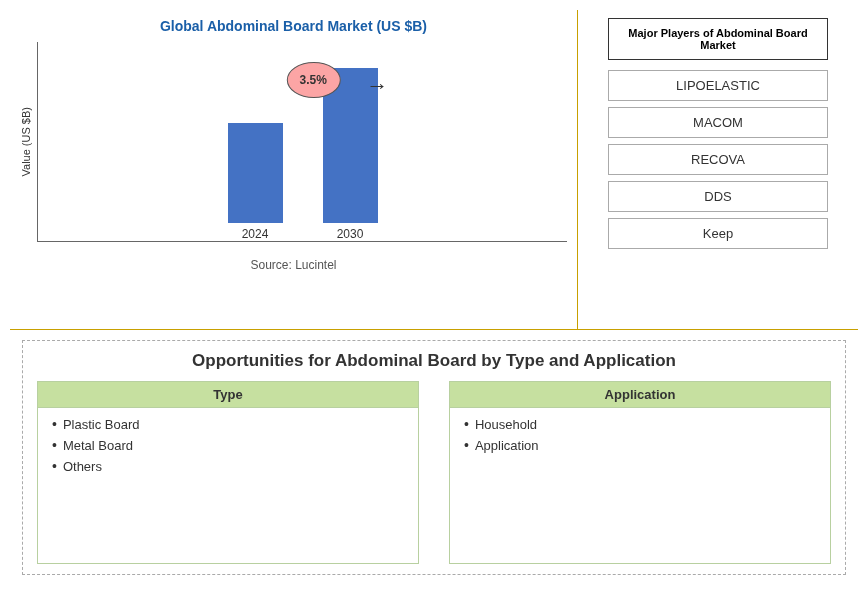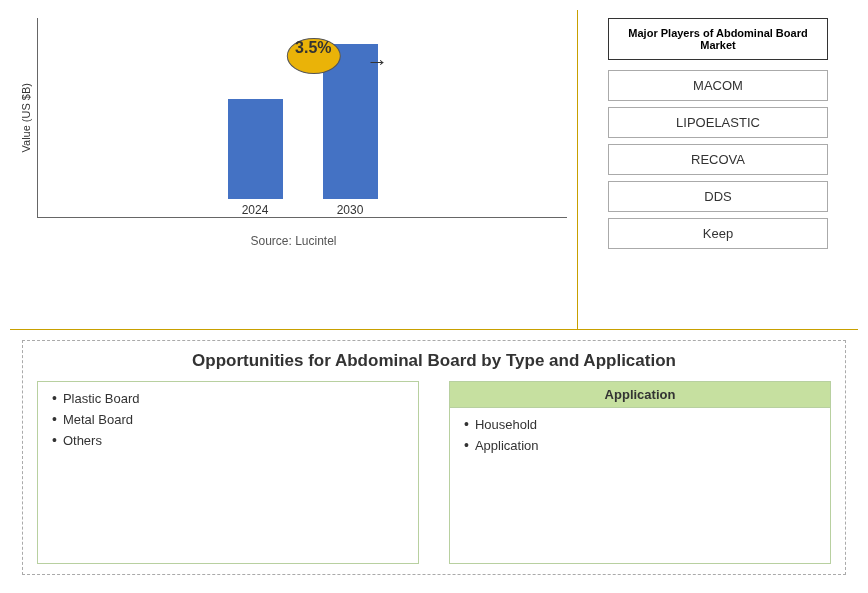--- a/index.html
+++ b/index.html
@@ -113,26 +113,26 @@
       flex-direction: column;
       align-items: center;
     }
 
     .cagr-bubble {
       border: 1.5px solid #555;
       border-radius: 50%;
       width: 54px;
       height: 36px;
       display: flex;
-      align-items: flex-start;
+      align-items: center;
       justify-content: center;
-      font-size: 16px;
-      font-weight: bold;
-      color: #333;
-      background: #eab308;
+      font-size: 12px;
+      font-weight: bold;
+      color: #333;
+      background: #fca5a5;
       position: relative;
     }
 
     .source-text {
       font-size: 12px;
       color: #555;
       text-align: center;
       margin-top: 16px;
     }
 
@@ -231,20 +231,21 @@
     }
   </style>
 </head>
 <body>
 
 <div class="main-container">
 
   <div class="top-section">
 
     <div class="chart-area">
+      <div class="chart-title">Global Abdominal Board Market (US $B)</div>
 
       <div class="chart-wrapper">
         <div class="y-axis-label">Value (US $B)</div>
         <div class="chart-inner">
           <div class="bars-and-axes">
 
             <div class="cagr-annotation">
               <div style="position:relative; display:flex; align-items:center;">
                 <div class="cagr-bubble">
                   <span>3.5%</span>
@@ -267,36 +268,37 @@
           </div>
         </div>
       </div>
 
       <div class="source-text">Source: Lucintel</div>
     </div>
 
     <div class="players-area">
       <div class="players-title-box">Major Players of Abdominal Board Market</div>
 
+      <div class="player-item">LIPOELASTIC</div>
       <div class="player-item">MACOM</div>
-      <div class="player-item">LIPOELASTIC</div>
       <div class="player-item">RECOVA</div>
       <div class="player-item">DDS</div>
       <div class="player-item">Keep</div>
     </div>
 
   </div>
 
   <div class="bottom-section">
     <div class="opportunities-box">
       <div class="opportunities-title">Opportunities for Abdominal Board by Type and Application</div>
 
       <div class="columns-row">
 
         <div class="col-box">
+          <div class="col-header">Type</div>
           <div class="col-content">
             <div class="col-item">
               <span class="bullet">•</span>
               <span>Plastic Board</span>
             </div>
             <div class="col-item">
               <span class="bullet">•</span>
               <span>Metal Board</span>
             </div>
             <div class="col-item">

